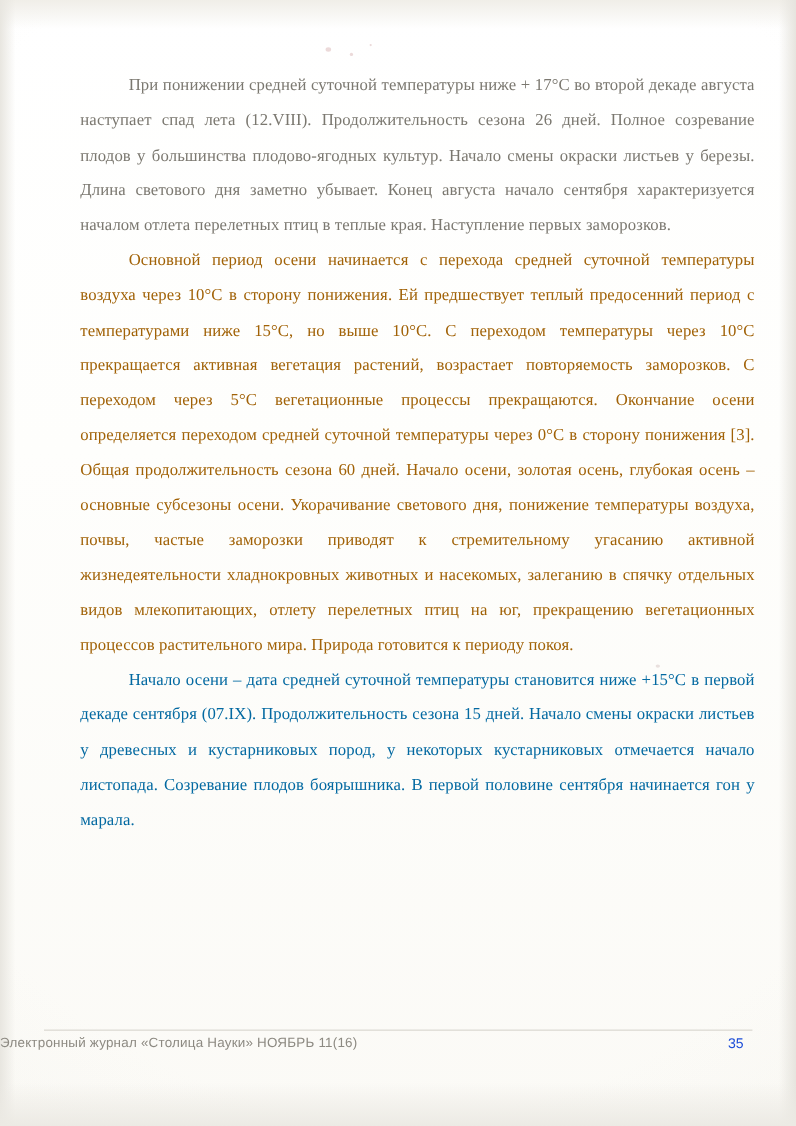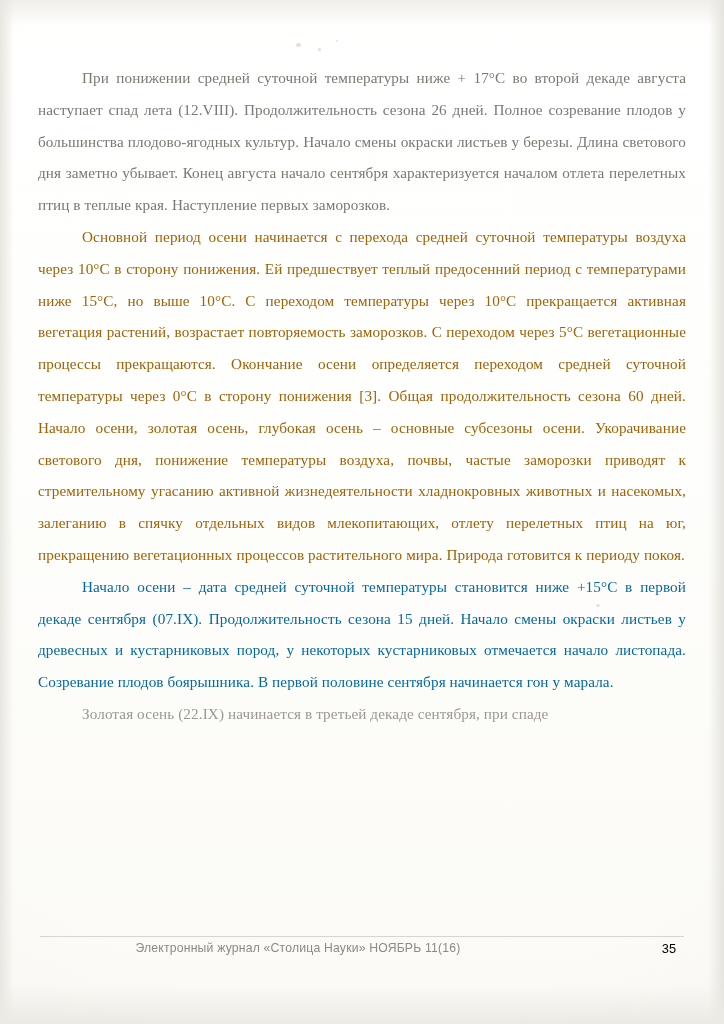--- a/index.html
+++ b/index.html
@@ -70,20 +70,21 @@
     text-align: justify;
     text-justify: inter-word;
     font-size: 15.2px;
     line-height: 31.8px;
     color: #7d7a72;
     letter-spacing: 0.1px;
     text-indent: 0;
   }
   .para.indent {
     text-indent: 44px;
+    margin-left: 35px;
   }
   
   .p1 { color: #6f6c64; }
   .p2 { color: #7b7870; }
   .p3 { color: #a16207; }
   .p4 { color: #0369a1; }
   .p5 { color: #9b9890; }
 
   .footer {
     position: absolute;
@@ -98,33 +99,33 @@
     top: 0;
     width: 644px;
     height: 1px;
     background: #d8d5cd;
   }
   .footer-text {
     position: absolute;
     left: 0;
     top: 5px;
     width: 596px;
-    text-align: center;
+    text-align: left;
     font-family: "Liberation Sans", sans-serif;
     font-size: 12.2px;
     color: #8d8a82;
     letter-spacing: 0.2px;
   }
   .footer-page {
     position: absolute;
     right: 48px;
     top: 5px;
     font-family: "Liberation Sans", sans-serif;
     font-size: 12.8px;
-    color: #000000;
+    color: #1d4ed8;
   }
 
   
   .speck {
     position: absolute;
     background: rgba(200,150,150,0.35);
     border-radius: 50%;
     pointer-events: none;
   }
 </style>
@@ -146,21 +147,20 @@
 
   <div class="content">
 
 
     <p class="para p2 indent">При понижении средней суточной температуры ниже + 17°С во второй декаде августа наступает спад лета (12.VIII). Продолжительность сезона 26 дней. Полное созревание плодов у  большинства плодово-ягодных культур. Начало смены окраски листьев у березы. Длина светового дня заметно убывает. Конец августа начало сентября характеризуется началом отлета перелетных птиц в теплые края. Наступление первых заморозков.</p>
 
     <p class="para p3 indent">Основной период осени начинается с перехода средней суточной температуры воздуха через 10°С в сторону понижения. Ей предшествует теплый предосенний период с температурами ниже 15°С, но выше 10°С. С переходом температуры через 10°С прекращается активная вегетация растений, возрастает повторяемость заморозков. С переходом через 5°С вегетационные процессы прекращаются. Окончание осени определяется переходом средней суточной температуры через 0°С в сторону понижения [3]. Общая продолжительность сезона 60 дней. Начало осени, золотая осень, глубокая осень – основные субсезоны осени. Укорачивание светового дня, понижение температуры воздуха, почвы, частые заморозки приводят к стремительному угасанию активной жизнедеятельности хладнокровных животных и насекомых, залеганию в спячку отдельных видов млекопитающих, отлету перелетных птиц на юг, прекращению вегетационных процессов растительного мира. Природа готовится к периоду покоя.</p>
 
     <p class="para p4 indent">Начало осени – дата средней суточной температуры становится ниже +15°С в первой декаде сентября (07.IX). Продолжительность сезона 15 дней. Начало смены окраски листьев у древесных и кустарниковых пород, у некоторых кустарниковых отмечается начало листопада. Созревание плодов боярышника. В первой половине сентября начинается гон у марала.</p>
 
-    <p class="para p5 indent">Золотая осень (22.IX) начинается в третьей декаде сентября,  при спаде</p>
 
   </div>
 
   <div class="footer">
     <div class="footer-rule"></div>
     <div class="footer-text">Электронный журнал «Столица Науки» НОЯБРЬ 11(16)</div>
     <div class="footer-page">35</div>
   </div>
 
 </div>

